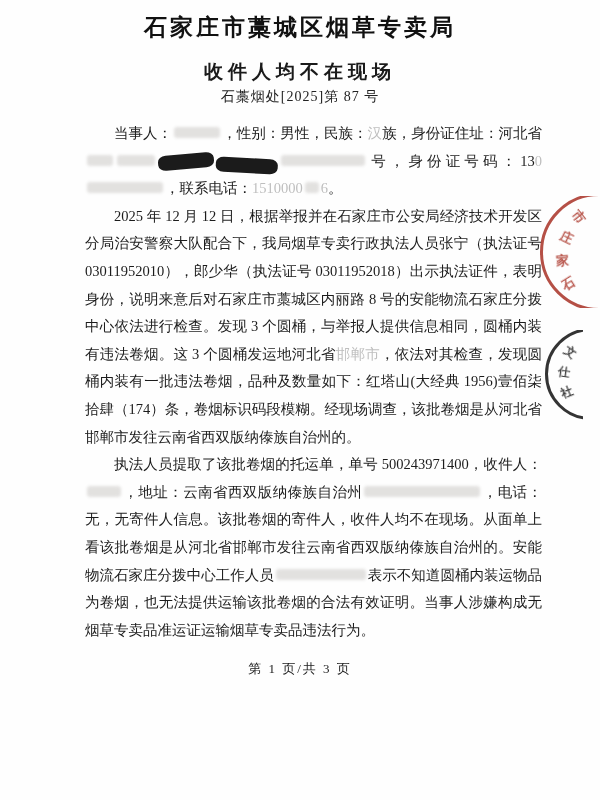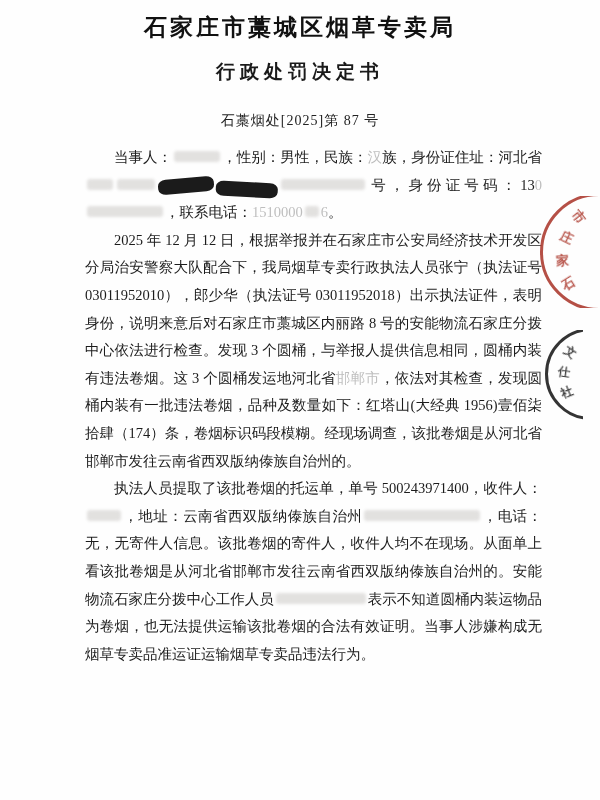--- a/index.html
+++ b/index.html
@@ -20,21 +20,21 @@
   .doc-header { text-align:center; padding-top:12px; }
   .agency-title {
     font-size:23px; font-weight:700; letter-spacing:3px;
     color:#111;
   }
   .doc-type {
     font-size:19px; font-weight:700; letter-spacing:5px;
     margin-top:16px; color:#1a1a1a;
   }
   .doc-number {
-    font-size:14px; margin-top:27px; letter-spacing:1px; color:#222;
+    font-size:14px; margin-top:3px; letter-spacing:1px; color:#222;
   }
   
   .doc-body {
     margin:14px 28px 0 85px;
     width:457px;
     font-size:14.5px;
     line-height:27.6px;
     text-align:justify;
     color:#1c1c1c;
   }
@@ -94,30 +94,31 @@
   .black-seal .c1 { left:21px; top:34px; transform:rotate(8deg); }
   .black-seal .c2 { left:24px; top:54px; transform:rotate(-22deg); }
 </style>
 </head>
 <body>
 
 <div class="page">
 
   <div class="doc-header">
     <div class="agency-title">石家庄市藁城区烟草专卖局</div>
-    <div class="doc-type">行政处罚决定书</div>
+    <div class="doc-type">收件人均不在现场</div>
     <div class="doc-number">石藁烟处[2025]第 87 号</div>
   </div>
 
   <div class="doc-body">
       <p class="para"><span class="seg-normal">当事人：</span><span class="seg-smudge" style="width: 46px;"></span><span class="seg-normal">，性别：男性，民族：</span><span class="seg-faint">汉</span><span class="seg-normal">族，身份证住址：河北省</span><span class="seg-smudge" style="width: 26px;"></span><span class="seg-smudge" style="width: 38px;"></span><span class="seg-scribble" style="width: 56px;"></span><span class="seg-scribble" style="width: 62px;"></span><span class="seg-smudge" style="width: 84px;"></span><span class="seg-normal">号，身份证号码：13</span><span class="seg-faint">0</span><span class="seg-smudge" style="width: 76px;"></span><span class="seg-normal">，联系电话：</span><span class="seg-faint">1510000</span><span class="seg-smudge" style="width: 14px;"></span><span class="seg-faint">6</span><span class="seg-normal">。</span></p>
       <p class="para"><span class="seg-normal">2025 年 12 月 12 日，根据举报并在石家庄市公安局经济技术开发区分局治安警察大队配合下，我局烟草专卖行政执法人员张宁（执法证号 03011952010），郎少华（执法证号 03011952018）出示执法证件，表明身份，说明来意后对石家庄市藁城区内丽路 8 号的安能物流石家庄分拨中心依法进行检查。发现 3 个圆桶，与举报人提供信息相同，圆桶内装有违法卷烟。这 3 个圆桶发运地河北省</span><span class="seg-faint">邯郸市</span><span class="seg-normal">，依法对其检查，发现圆桶内装有一批违法卷烟，品种及数量如下：红塔山(大经典 1956)壹佰柒拾肆（174）条，卷烟标识码段模糊。经现场调查，该批卷烟是从河北省邯郸市发往云南省西双版纳傣族自治州的。</span></p>
       <p class="para"><span class="seg-normal">执法人员提取了该批卷烟的托运单，单号 500243971400，收件人：</span><span class="seg-smudge" style="width: 34px;"></span><span class="seg-normal">，地址：云南省西双版纳傣族自治州</span><span class="seg-smudge" style="width: 116px;"></span><span class="seg-normal">，电话：无，无寄件人信息。该批卷烟的寄件人，收件人均不在现场。从面单上看该批卷烟是从河北省邯郸市发往云南省西双版纳傣族自治州的。安能物流石家庄分拨中心工作人员</span><span class="seg-smudge" style="width: 90px;"></span><span class="seg-normal">表示不知道圆桶内装运物品为卷烟，也无法提供运输该批卷烟的合法有效证明。当事人涉嫌构成无烟草专卖品准运证运输烟草专卖品违法行为。</span></p>
     </div>
 
+  <div class="page-footer">第 1 页/共 3 页</div>
 
   <div class="seal red-seal">
     <div class="ring"></div>
   <span class="seal-char c0">市</span>
       <span class="seal-char c1">庄</span>
       <span class="seal-char c2">家</span>
       <span class="seal-char c3">石</span>
     </div>
 
   <div class="seal black-seal">

